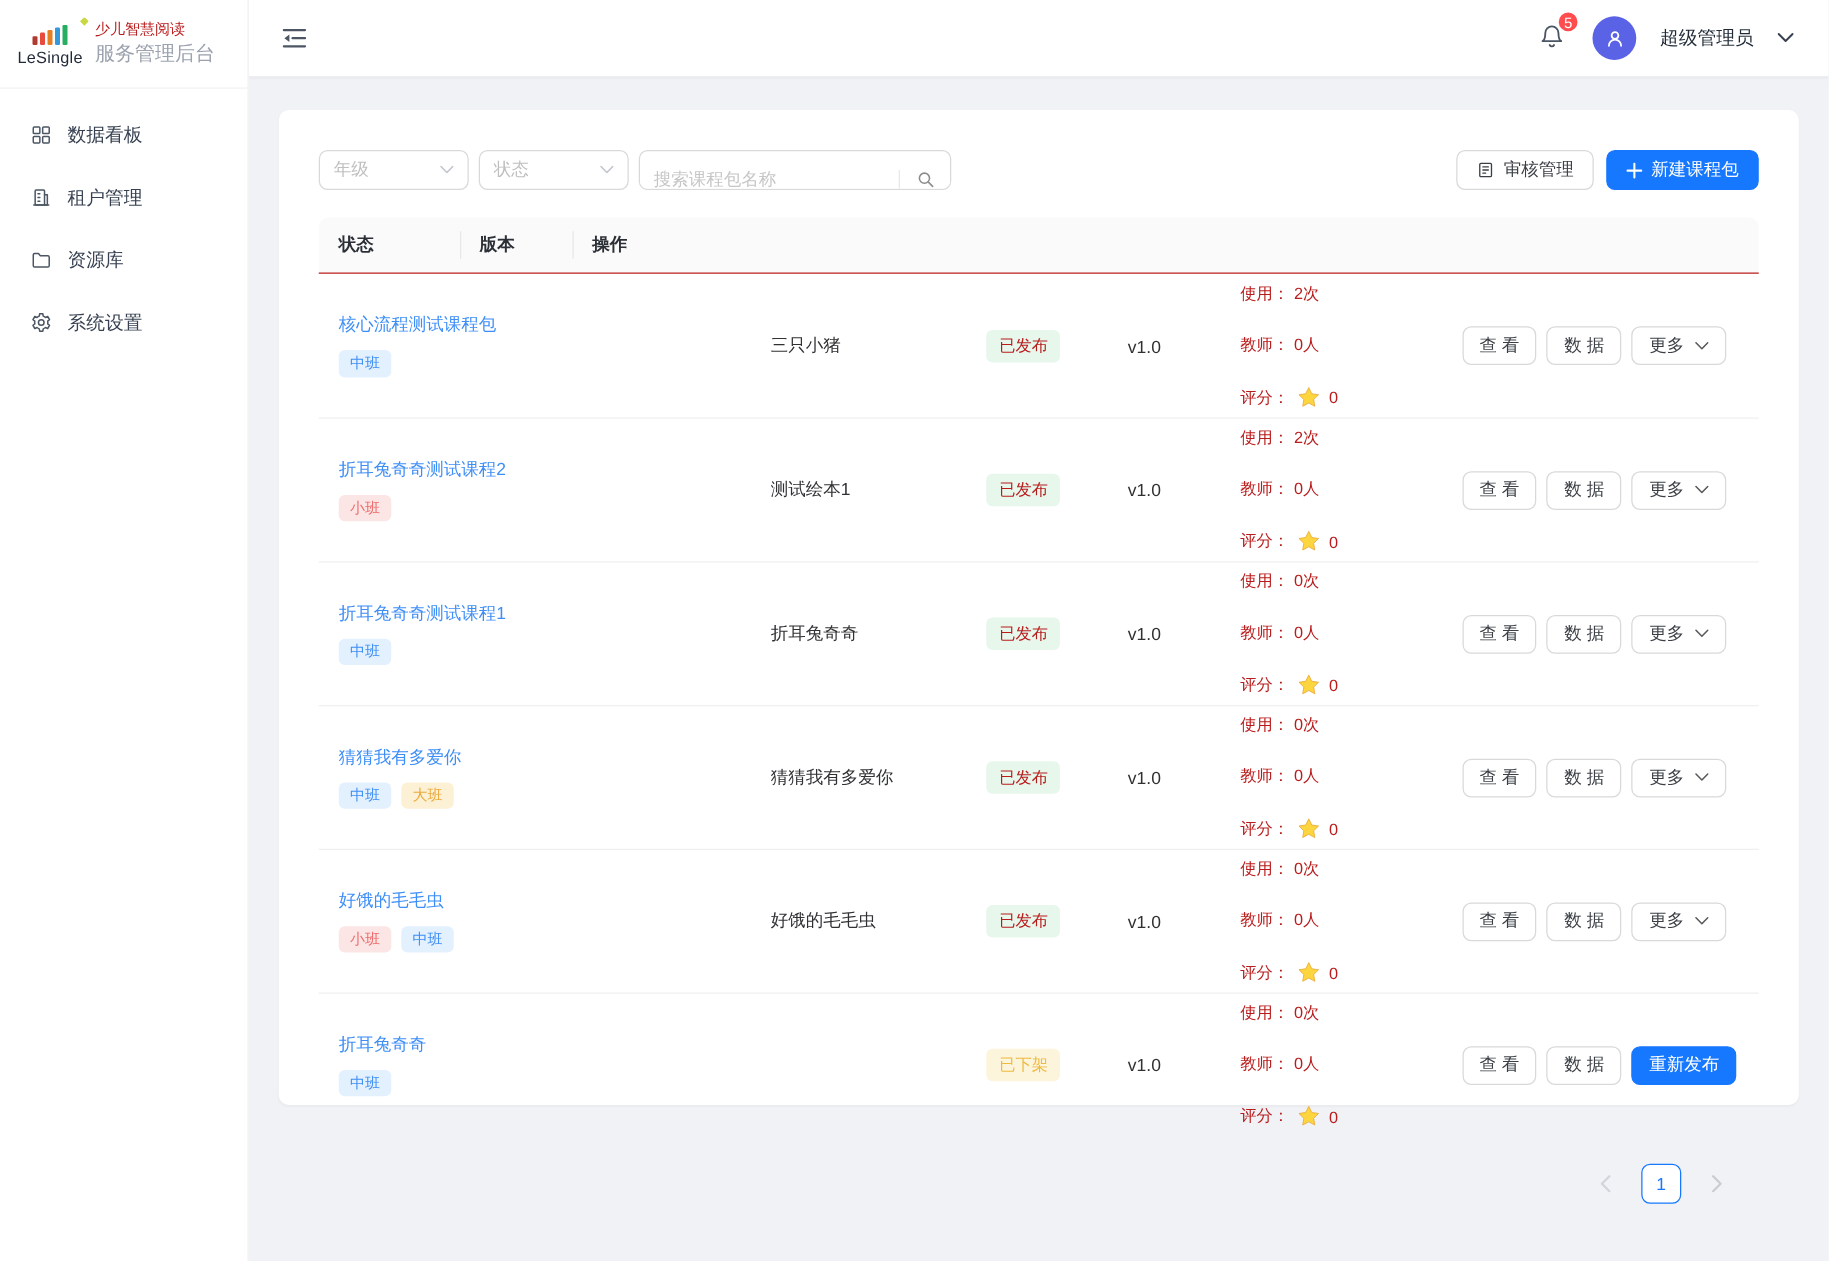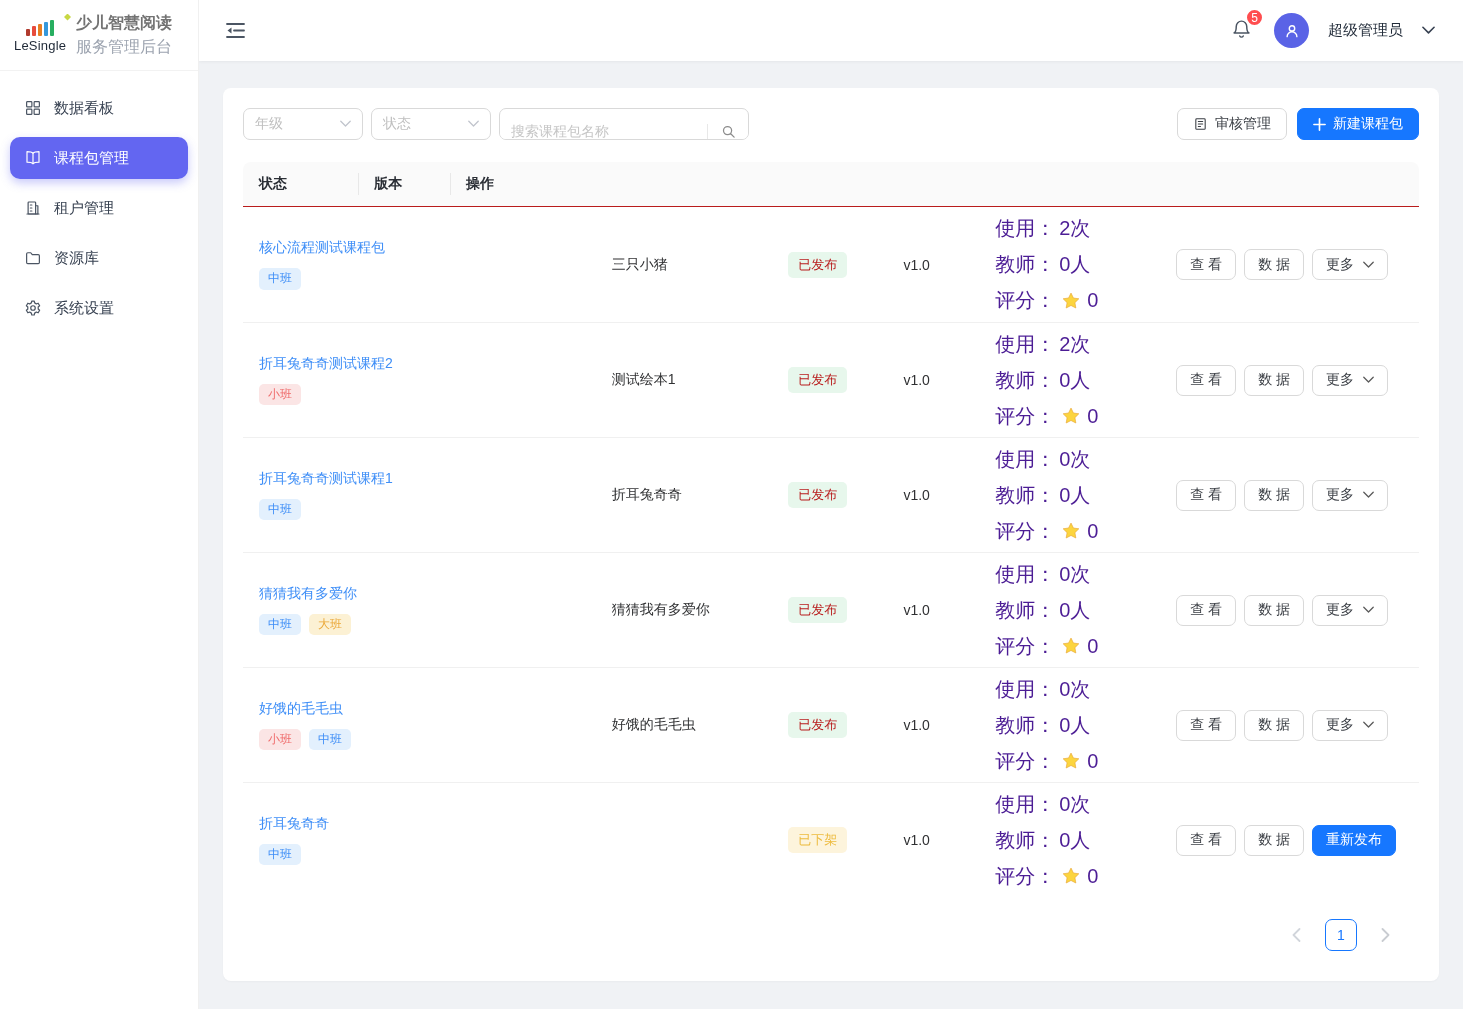--- a/index.html
+++ b/index.html
@@ -15,21 +15,21 @@
   .logo-mark { width:52px; text-align:center; }
   .logo-bars { display:flex; align-items:flex-end; justify-content:center; gap:2px; height:18px; position:relative; }
   .logo-bars i { width:4px; border-radius:1px; display:block; }
   .logo-bars .b1{height:7px;background:#b03a2e;} .logo-bars .b2{height:10px;background:#e74c3c;}
   .logo-bars .b3{height:12px;background:#e67e22;} .logo-bars .b4{height:14px;background:#3498db;}
   .logo-bars .b5{height:16px;background:#27ae60;}
   .logo-spark { position:absolute; right:-5px; top:-4px; width:7px; height:7px; background:#c8d843;
     clip-path:polygon(50% 0,100% 50%,50% 100%,0 50%); }
   .logo-word { font-size:13px; color:#1f2937; margin-top:2px; letter-spacing:.2px; }
   .brand-text { line-height:1.35; }
-  .brand-title { color:#737373; font-size:16px; font-weight:bold; }
+  .brand-title { color:#b91c1c; font-size:12px; font-weight:normal; }
   .brand-sub { color:#9ca3af; font-size:16px; margin-top:2px; }
 
   .nav { padding:16px 10px; display:flex; flex-direction:column; gap:8px; }
   .nav-item { display:flex; align-items:center; gap:12px; height:42px; padding:0 14px;
     border-radius:10px; color:#374151; font-size:15px; cursor:pointer; }
   .nav-item svg { width:18px; height:18px; stroke:#4b5563; fill:none; stroke-width:1.6;
     stroke-linecap:round; stroke-linejoin:round; flex-shrink:0; }
   .nav-item.active { background:#6366f1; color:#fff; box-shadow:0 4px 10px rgba(99,102,241,.35); }
   .nav-item.active svg { stroke:#fff; }
 
@@ -42,21 +42,21 @@
   .bell-wrap { position:relative; cursor:pointer; padding:4px; }
   .bell-badge { position:absolute; top:-6px; right:-8px; min-width:19px; height:19px; border-radius:10px;
     background:#ff4d4f; color:#fff; font-size:12px; display:flex; align-items:center; justify-content:center;
     border:2px solid #fff; padding:0 4px; }
   .user-chip { display:flex; align-items:center; gap:19px; cursor:pointer; }
   .avatar { width:35px; height:35px; border-radius:50%; background:#5a63e6;
     display:flex; align-items:center; justify-content:center; }
   .user-name { font-size:15px; color:#1f2937; }
 
   .content { flex:1; padding:27px 24px 0; overflow:hidden; }
-  .card { background:#fff; border-radius:8px; height:893px; padding:20px;
+  .card { background:#fff; border-radius:8px; height:796px; padding:32px;
     box-shadow:0 1px 2px rgba(0,0,0,.03); }
 
   
   .toolbar { display:flex; align-items:center; }
   .toolbar-right { margin-left:auto; display:flex; gap:10px; }
   .select-box { width:120px; height:32px; border:1px solid #d9d9d9; border-radius:7px;
     display:flex; align-items:center; justify-content:space-between; padding:0 11px;
     color:#bfbfbf; background:#fff; margin-right:8px; cursor:pointer; }
   .search-box { width:250px; height:32px; border:1px solid #d9d9d9; border-radius:7px;
     display:flex; align-items:flex-end; background:#fff; overflow:hidden; }
@@ -91,21 +91,21 @@
   .tag-row { display:flex; gap:8px; }
   .tag { font-size:12px; padding:3px 9px; border-radius:5px; line-height:1.3; }
   .tag-blue { background:#e3f0fd; color:#3e8ef7; }
   .tag-red { background:#fbe5e5; color:#ef6b6b; }
   .tag-yellow { background:#fcf1d4; color:#eba93b; }
 
   .badge { display:inline-block; font-size:13px; padding:4px 10px; border-radius:5px; }
   .badge-published { background:#e7f7ec; color:#b91c1c; }
   .badge-offline { background:#fdf4dc; color:#edbb3f; }
 
-  .stats { display:flex; flex-direction:column; gap:9px; font-size:20px; color:#4c1d95; }
+  .stats { display:flex; flex-direction:column; gap:23px; font-size:13px; color:#b91c1c; }
   .stat-line { display:flex; align-items:center; gap:4px; white-space:nowrap; }
   .star { width:20px; height:20px; margin:0 2px; }
 
   .action-group { display:flex; gap:8px; align-items:center; }
   .chev { margin-left:2px; }
 
   
   .pager { display:flex; justify-content:flex-end; align-items:center; gap:14px; margin-top:22px; padding-right:18px; }
   .page-arrow { width:30px; height:30px; display:flex; align-items:center; justify-content:center; cursor:pointer; }
   .page-num { width:32px; height:32px; border:1px solid #1677ff; color:#1677ff; border-radius:7px;
@@ -134,27 +134,20 @@
   </div>
   <nav class="nav">
     <div class="nav-item">
       <svg viewBox="0 0 24 24">
           <rect x="3.5" y="3.5" width="7" height="7" rx="1"></rect>
           <rect x="13.5" y="3.5" width="7" height="7" rx="1"></rect>
           <rect x="3.5" y="13.5" width="7" height="7" rx="1"></rect>
           <rect x="13.5" y="13.5" width="7" height="7" rx="1"></rect>
         </svg>
       <span>数据看板</span>
-    </div>
-    <div class="nav-item active">
-      <svg viewBox="0 0 24 24">
-          <path d="M12 5.5C10.5 4 8 3.5 4 3.5v14c4 0 6.5.5 8 2 1.5-1.5 4-2 8-2v-14c-4 0-6.5.5-8 2z"></path>
-          <path d="M12 5.5v14"></path>
-        </svg>
-      <span>课程包管理</span>
     </div>
     <div class="nav-item">
       <svg viewBox="0 0 24 24">
           <rect x="5.5" y="4" width="10" height="16" rx="1"></rect>
           <path d="M15.5 9h3v11h-3"></path>
           <path d="M8.5 8h2M8.5 12h2M8.5 16h2M4 20h16"></path>
         </svg>
       <span>租户管理</span>
     </div>
     <div class="nav-item">

